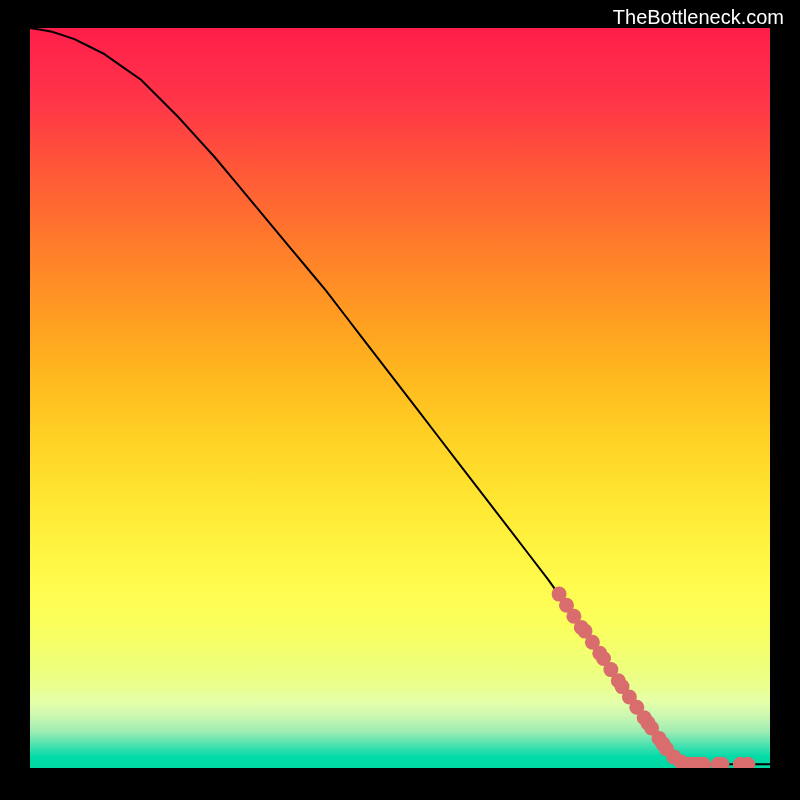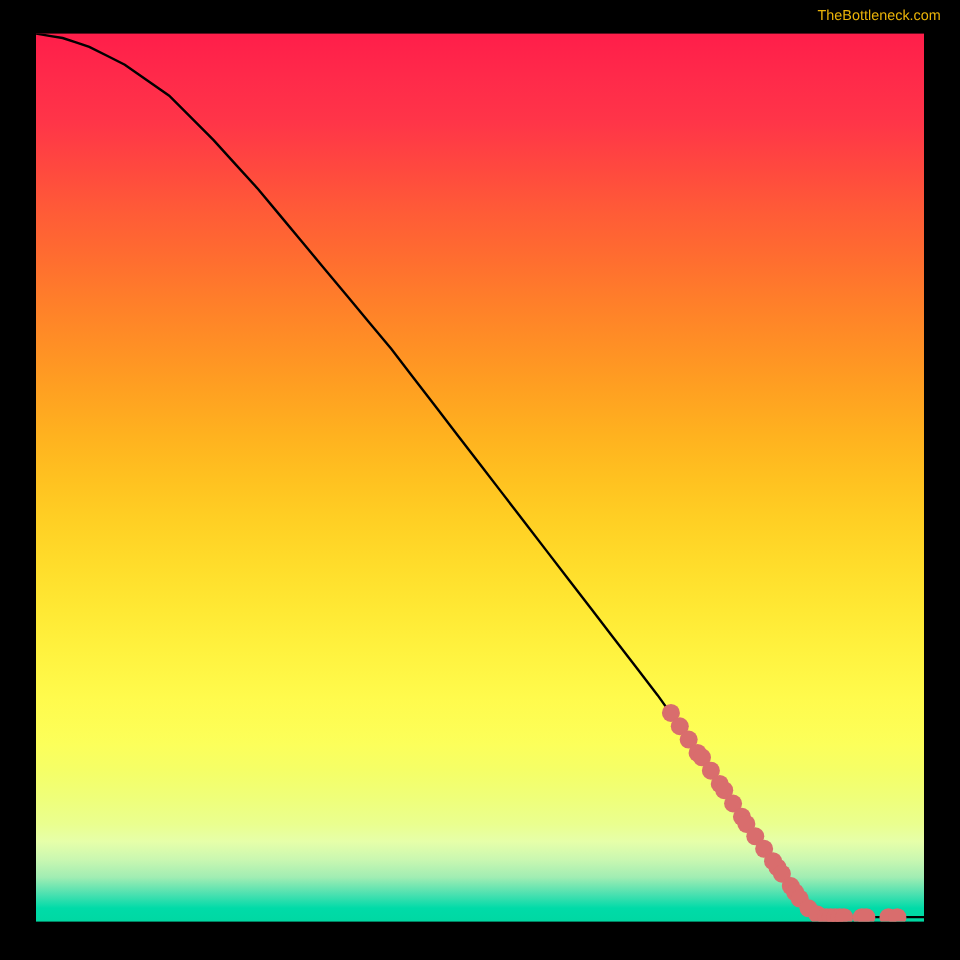--- a/index.html
+++ b/index.html
@@ -3,22 +3,22 @@
   <meta charset="utf-8">
   <style>
     * { margin: 0; padding: 0; box-sizing: border-box; }
     html, body { width: 800px; height: 800px; background: #000; overflow: hidden; }
     .container { position: relative; width: 800px; height: 800px; }
     .watermark {
       position: absolute;
       top: 6px;
       right: 16px;
       font-family: Arial, sans-serif;
-      font-size: 12px;
-      color: #eab308;
+      font-size: 20px;
+      color: #ffffff;
       z-index: 10;
     }
     .plot-area {
       position: absolute;
       left: 30px;
       top: 28px;
       width: 740px;
       height: 740px;
       background: linear-gradient(to bottom,
         #ff1e4a 0%,

